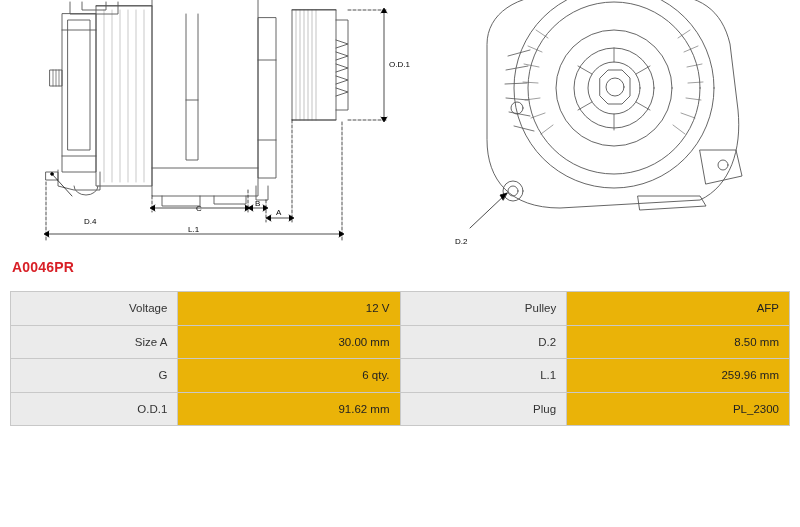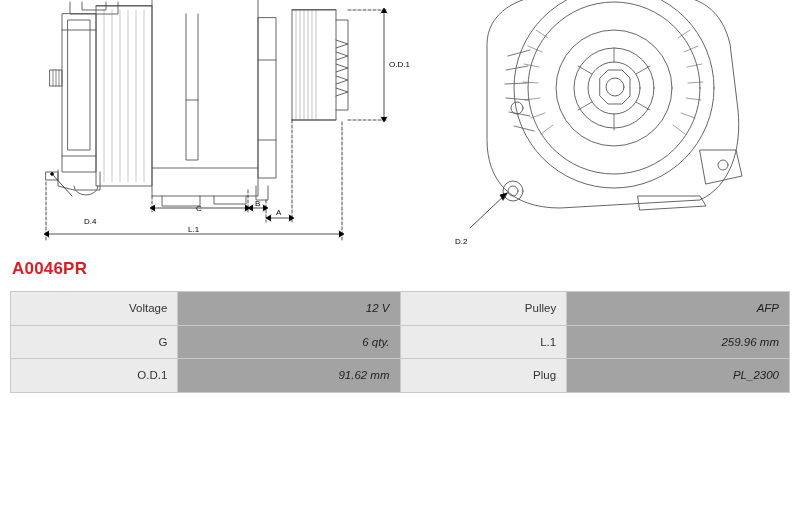--- a/index.html
+++ b/index.html
@@ -32,21 +32,21 @@
     font-family: "Liberation Sans", sans-serif;
     font-size: 8px;
     fill: #000000;
   }
 
   
   #part-number {
     position: absolute;
     left: 12px;
     top: 259px;
-    font-size: 17px;
+    font-size: 14px;
     font-weight: bold;
     color: #d81f26;
     letter-spacing: 0.2px;
   }
 
   
   #spec-table {
     position: absolute;
     left: 10px;
     top: 291px;
@@ -62,25 +62,24 @@
     vertical-align: middle;
     white-space: nowrap;
   }
   #spec-table td.lbl {
     background: #ebebeb;
     text-align: right;
     color: #333333;
     width: 160px;
   }
   #spec-table td.val {
-    background: #a3a3a3;
+    background: #eab308;
     text-align: right;
     color: #222222;
     width: 220px;
-    font-style: italic;
   }
 </style>
 </head>
 <body>
 
 <div id="drawing-area">
   <svg width="800" height="256" viewBox="0 0 800 256" xmlns="http://www.w3.org/2000/svg">
     <g fill="none" stroke="#555555" stroke-width="0.9" stroke-linejoin="round" stroke-linecap="round">
 
       <g>
@@ -220,20 +219,26 @@
 
 <table id="spec-table">
   <tbody>
     <tr>
       <td class="lbl">Voltage</td>
       <td class="val">12 V</td>
       <td class="lbl">Pulley</td>
       <td class="val">AFP</td>
     </tr>
     <tr>
+      <td class="lbl">Size A</td>
+      <td class="val">30.00 mm</td>
+      <td class="lbl">D.2</td>
+      <td class="val">8.50 mm</td>
+    </tr>
+    <tr>
       <td class="lbl">G</td>
       <td class="val">6 qty.</td>
       <td class="lbl">L.1</td>
       <td class="val">259.96 mm</td>
     </tr>
     <tr>
       <td class="lbl">O.D.1</td>
       <td class="val">91.62 mm</td>
       <td class="lbl">Plug</td>
       <td class="val">PL_2300</td>

